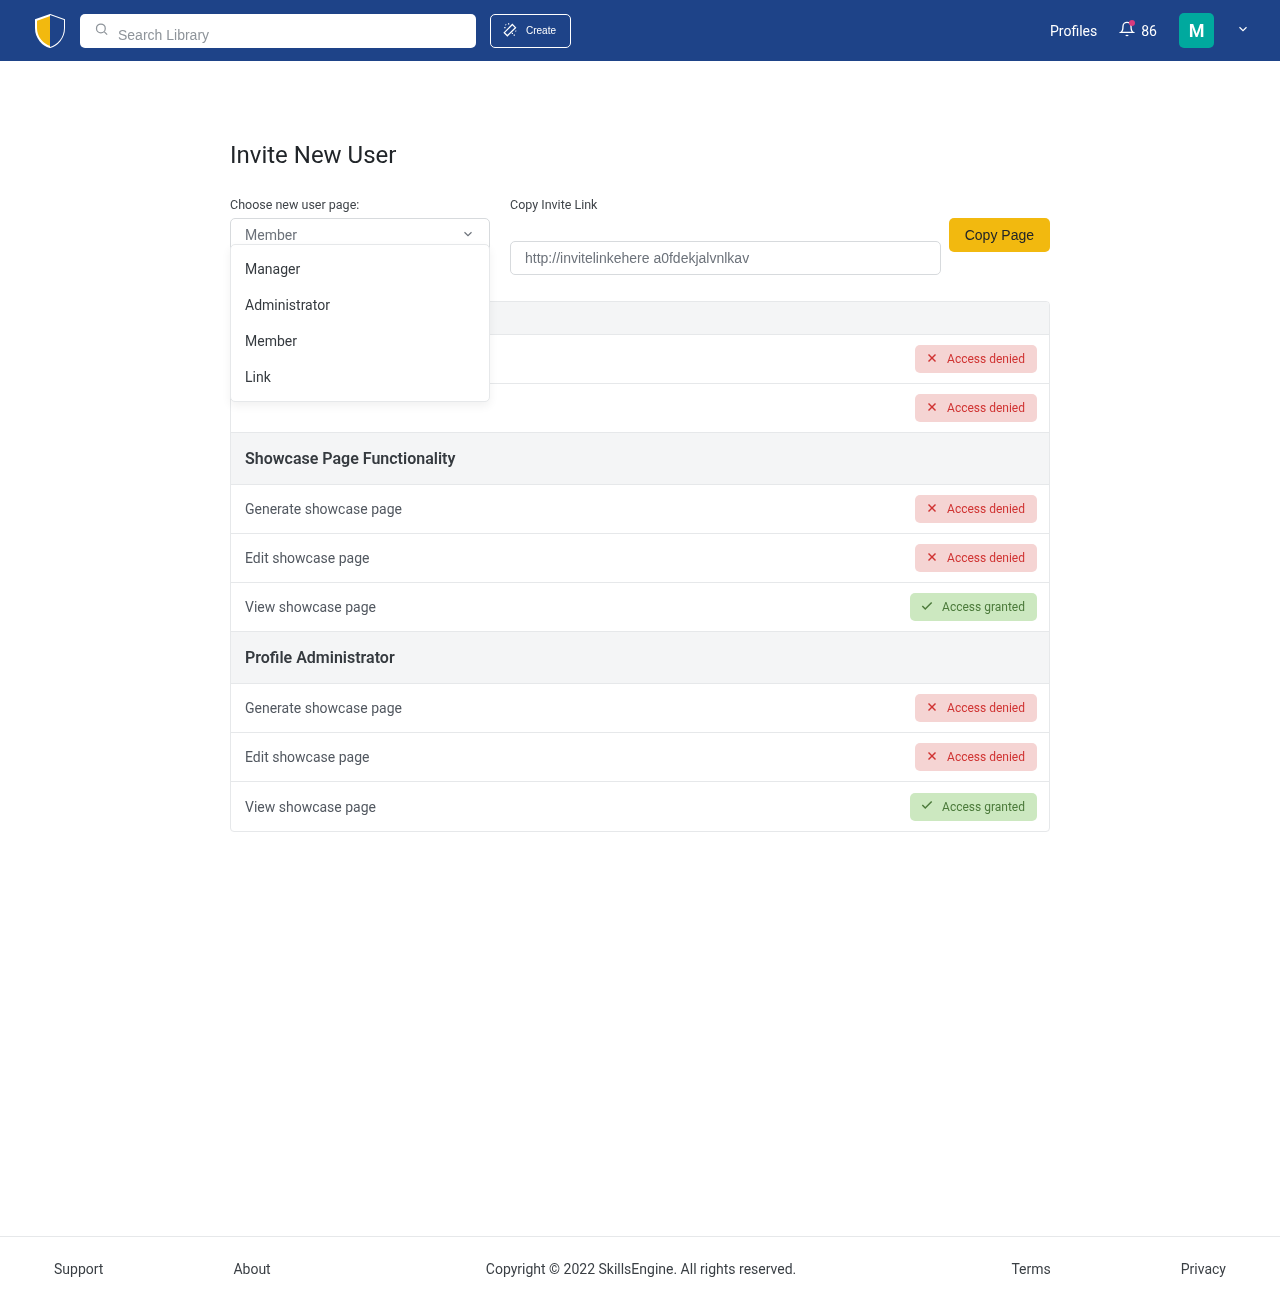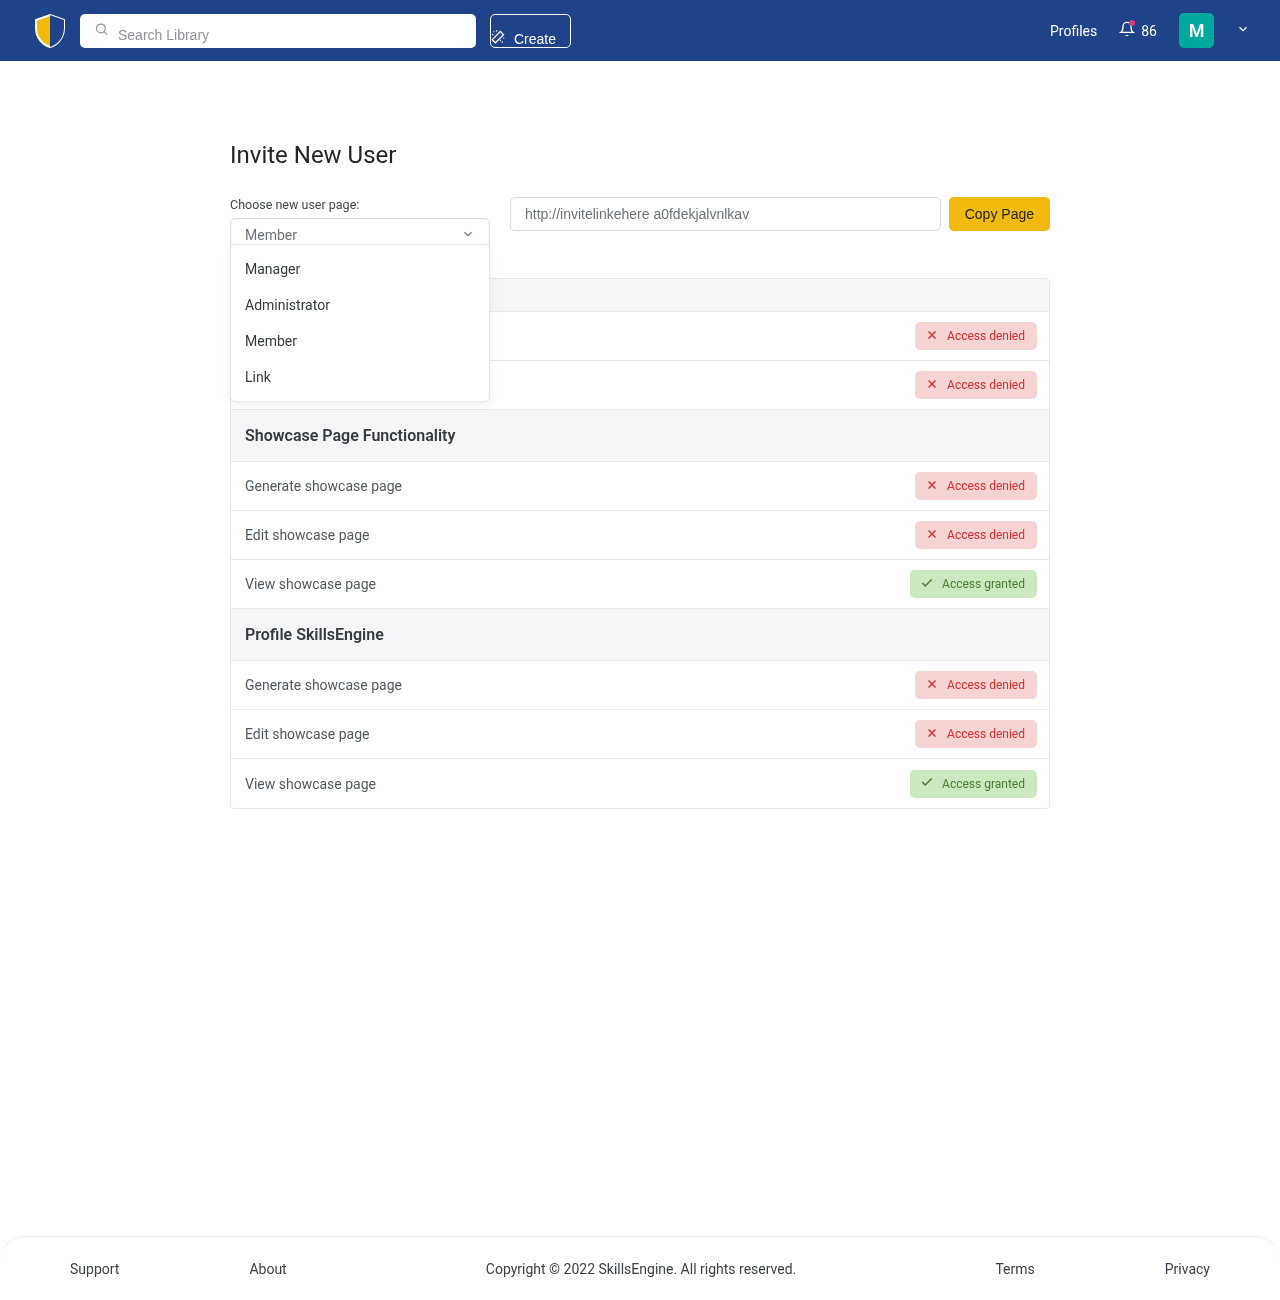--- a/index.html
+++ b/index.html
@@ -44,23 +44,23 @@
     font-size: 14px;
     color: #353a3f;
   }
   .search-input::placeholder { color: #8e949a; }
   .create-btn {
     height: 34px;
     border: 1px solid #ffffff;
     background: transparent;
     color: #fff;
     border-radius: 5px;
-    padding: 0 14px 0 0;
-    font-size: 14px;
-    display: flex; align-items: flex-end; gap: 8px;
+    padding: 0 14px 0 12px;
+    font-size: 10px;
+    display: flex; align-items: center; gap: 8px;
     cursor: pointer;
   }
   .topbar-right {
     margin-left: auto;
     display: flex; align-items: center; gap: 22px;
     color: #fff;
     font-size: 14px;
   }
   .notif {
     display: flex; align-items: center; gap: 6px;
@@ -112,20 +112,21 @@
   .link-row { display: flex; gap: 8px; flex: 1; }
   .link-input {
     flex: 1;
     height: 34px;
     border: 1px solid #d7dadd;
     border-radius: 5px;
     padding: 12px 14px;
     font-size: 14px;
     color: #6c727a;
     background: #fff;
+    margin-top: 23px;
   }
   .copy-btn {
     height: 34px;
     background: #f2b90f;
     border: none;
     border-radius: 5px;
     padding: 0 16px;
     font-size: 14px;
     color: #212529;
     cursor: pointer;
@@ -180,25 +181,24 @@
     font-size: 12px;
   }
   .badge-denied { background: #f5d4d3; color: #d03332; }
   .badge-granted { background: #cce8c0; color: #4b7a3a; }
   
   .footer {
     flex: 0 0 auto;
     border-top: 1px solid #e6e8ea;
     height: 64px;
     display: flex; align-items: center;
-    padding: 0 70px;
+    padding: 0 54px;
     font-size: 14px;
     color: #3a3f44;
     justify-content: space-between;
-    border-radius: 25px;
   }
   .footer-left { display: flex; gap: 130px; }
   .footer-right { display: flex; gap: 130px; }
   .footer a, .profiles-link { color: inherit; text-decoration: none; cursor: pointer; }
 </style>
 </head>
 <body>
 
 <div class="topbar">
   <div class="logo">
@@ -258,20 +258,21 @@
         <div class="select-wrap">
           <span>Member</span>
           <span>
             <svg width="14" height="14" viewBox="0 0 24 24" fill="none" stroke="#6c727a" stroke-width="2">
                 <polyline points="6 9 12 15 18 9"></polyline>
               </svg>
           </span>
         </div>
       </div>
       <div class="field-group" style="flex:1">
+        <span class="field-label">Copy Invite Link</span>
         <div class="link-row">
           <input class="link-input" type="text" readonly="" value="http://invitelinkehere a0fdekjalvnlkav" style="">
           <button class="copy-btn">Copy Page</button>
         </div>
       </div>
     </div>
 
     <div class="dropdown">
       <div class="dropdown-item">Manager</div>
       <div class="dropdown-item">Administrator</div>
@@ -324,21 +325,21 @@
         </div>
         <div class="perm-row">
           <span>View showcase page</span>
           <div class="badge badge-granted">
             <span><svg width="14" height="14" viewBox="0 0 24 24" fill="none" stroke="currentColor" stroke-width="2.5">
                 <polyline points="20 6 9 17 4 12"></polyline>
               </svg></span>
             <span>Access granted</span>
           </div>
         </div>
-        <div class="perm-section-header">Profile SkillsEngine</div>
+        <div class="perm-section-header">Profile Administrator</div>
         <div class="perm-row">
           <span>Generate showcase page</span>
           <div class="badge badge-denied">
             <span><svg width="14" height="14" viewBox="0 0 24 24" fill="none" stroke="currentColor" stroke-width="2.5">
                 <line x1="18" y1="6" x2="6" y2="18"></line>
                 <line x1="6" y1="6" x2="18" y2="18"></line>
               </svg></span>
             <span>Access denied</span>
           </div>
         </div>

